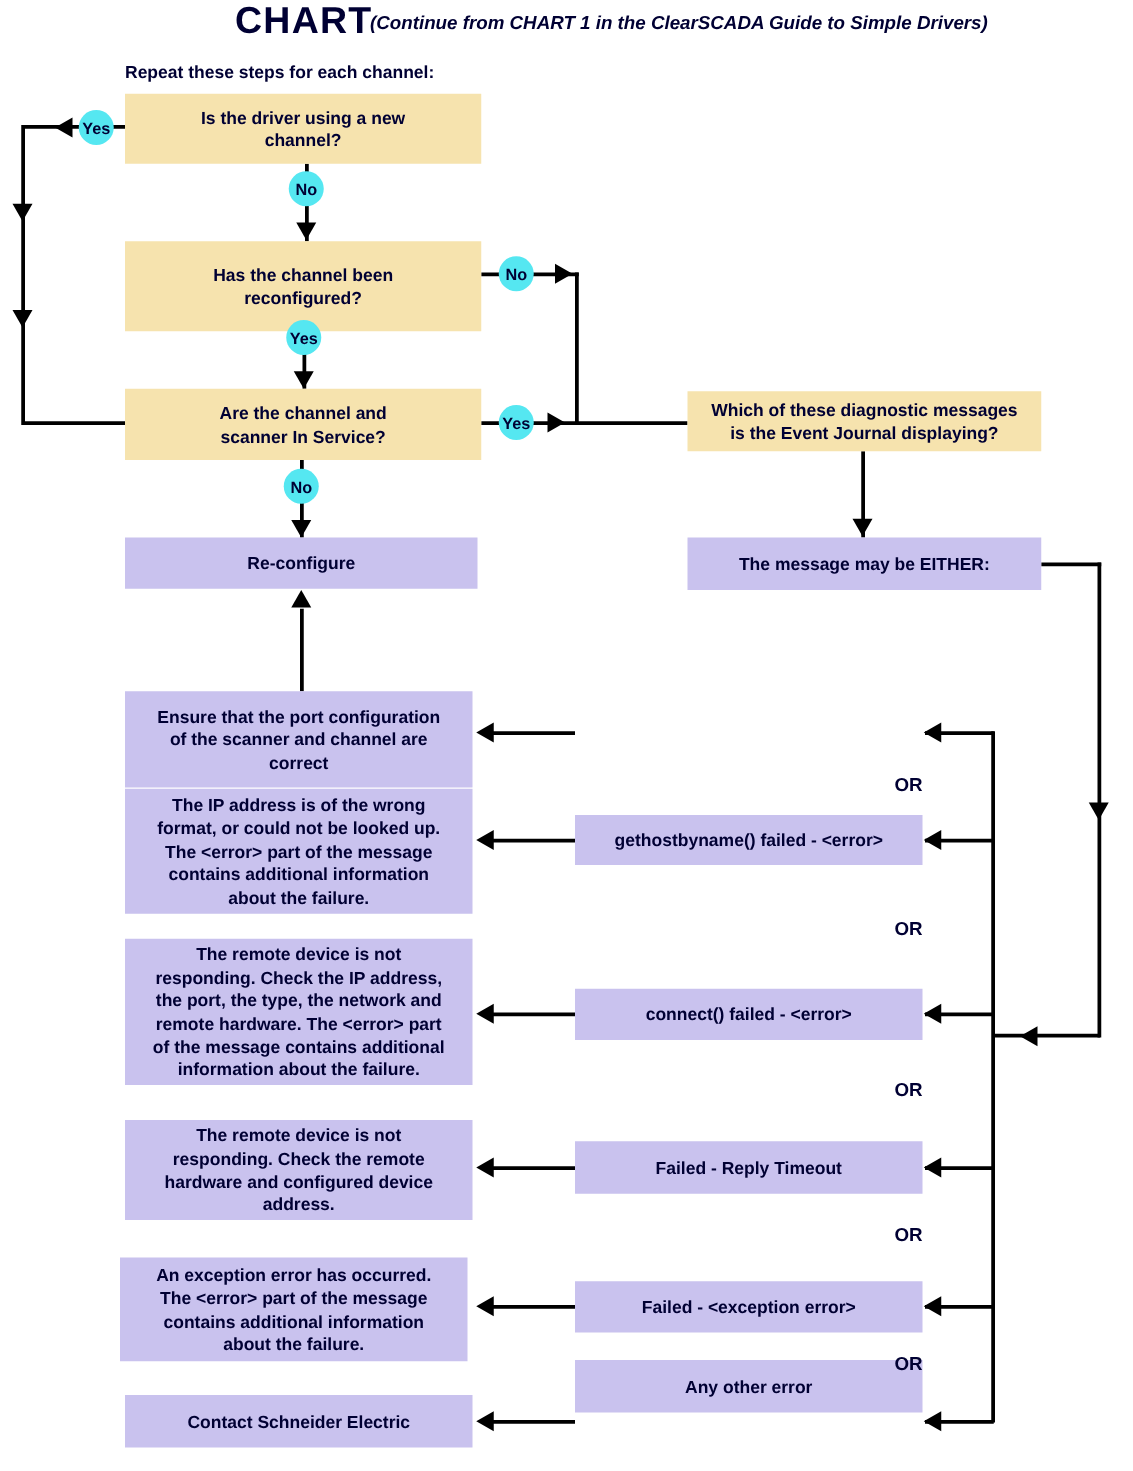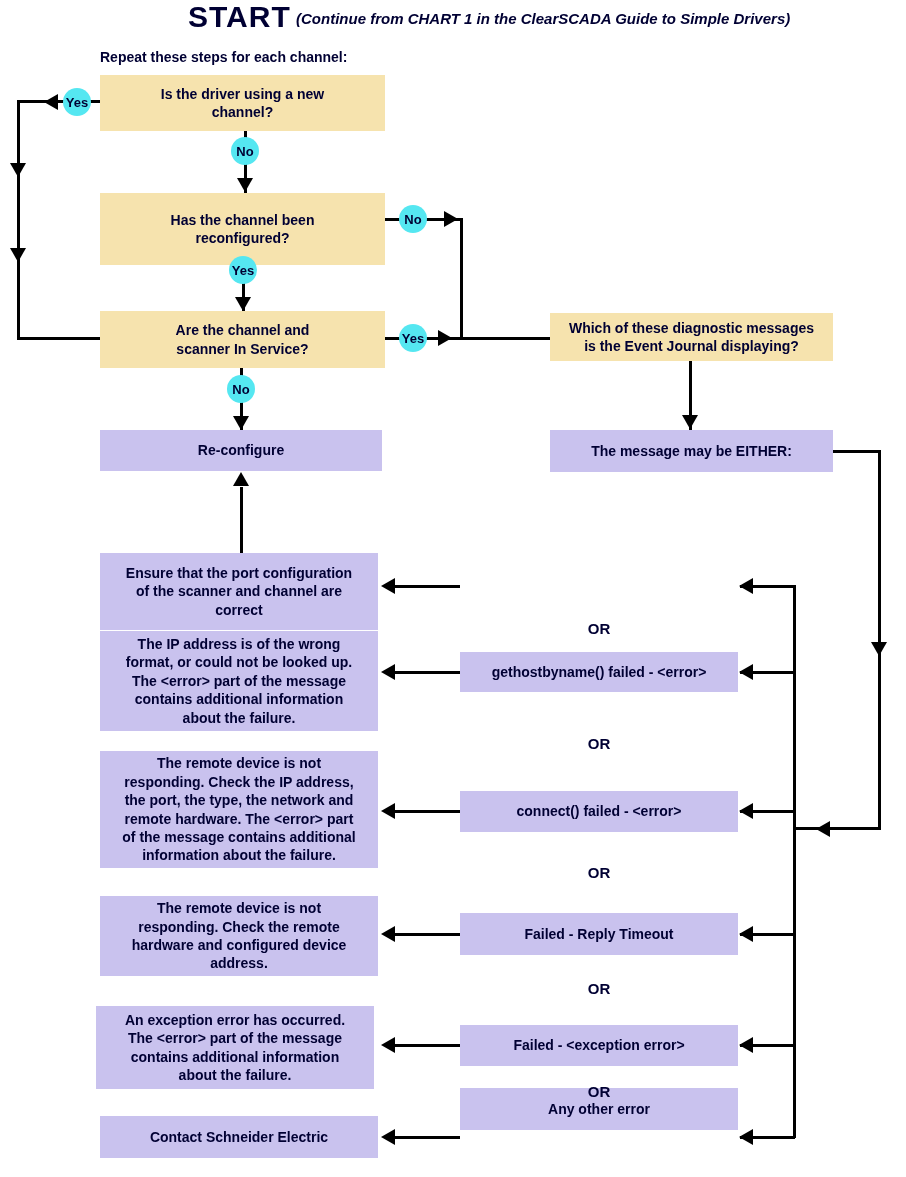--- a/index.html
+++ b/index.html
@@ -14,21 +14,21 @@
   .node { position:absolute; display:flex; align-items:center; justify-content:center;
           text-align:center; font-weight:bold; font-size:14px; line-height:1.32;
           white-space:pre-line; padding:2px; }
   .decision { background:var(--decision-fill,#f6e3ae); }
   .action { background:var(--action-fill,#c9c2ee); }
 
   .bubble { position:absolute; width:28px; height:28px; border-radius:50%;
             background:var(--connector-fill,#55e7f1); display:flex; align-items:center;
             justify-content:center; font-weight:bold; font-size:13px; }
 
-  .or { position:absolute; left:460px; width:278px; text-align:center;
+  .or { position:absolute; left:460px; width:278px; text-align:right;
         font-weight:bold; font-size:15px; }
 
   .line { position:absolute; background:var(--line-color,#000000); }
   .arr { position:absolute; width:0; height:0; }
   .arr.left  { border-top:8px solid transparent; border-bottom:8px solid transparent; border-right:14px solid var(--line-color,#000); }
   .arr.right { border-top:8px solid transparent; border-bottom:8px solid transparent; border-left:14px solid var(--line-color,#000); }
   .arr.down  { border-left:8px solid transparent; border-right:8px solid transparent; border-top:14px solid var(--line-color,#000); }
   .arr.up    { border-left:8px solid transparent; border-right:8px solid transparent; border-bottom:14px solid var(--line-color,#000); }
 </style>
 </head>
@@ -91,21 +91,21 @@
   <div class="line" style="left:393px;top:933px;width:67px;height:3px"></div>
   <div class="arr left" style="left:381px;top:926px"></div>
   <div class="line" style="left:393px;top:1044px;width:67px;height:3px"></div>
   <div class="arr left" style="left:381px;top:1037px"></div>
   <div class="line" style="left:393px;top:1136px;width:67px;height:3px"></div>
   <div class="arr left" style="left:381px;top:1129px"></div>
 
   <div class="line" style="left:240px;top:487px;width:3px;height:66px"></div>
   <div class="arr up" style="left:233px;top:472px"></div>
 
-  <div class="start-title">START</div>
+  <div class="start-title">CHART</div>
   <div class="subtitle">(Continue from CHART 1 in the ClearSCADA Guide to Simple Drivers)</div>
   <div class="repeat-label">Repeat these steps for each channel:</div>
 
   <div class="node decision" style="left:100px;top:75px;width:285px;height:56px">Is the driver using a new
 channel?</div>
   <div class="node decision" style="left:100px;top:193px;width:285px;height:72px">Has the channel been
 reconfigured?</div>
   <div class="node decision" style="left:100px;top:311px;width:285px;height:57px">Are the channel and
 scanner In Service?</div>
   <div class="node action" style="left:100px;top:430px;width:282px;height:41px">Re-configure</div>

